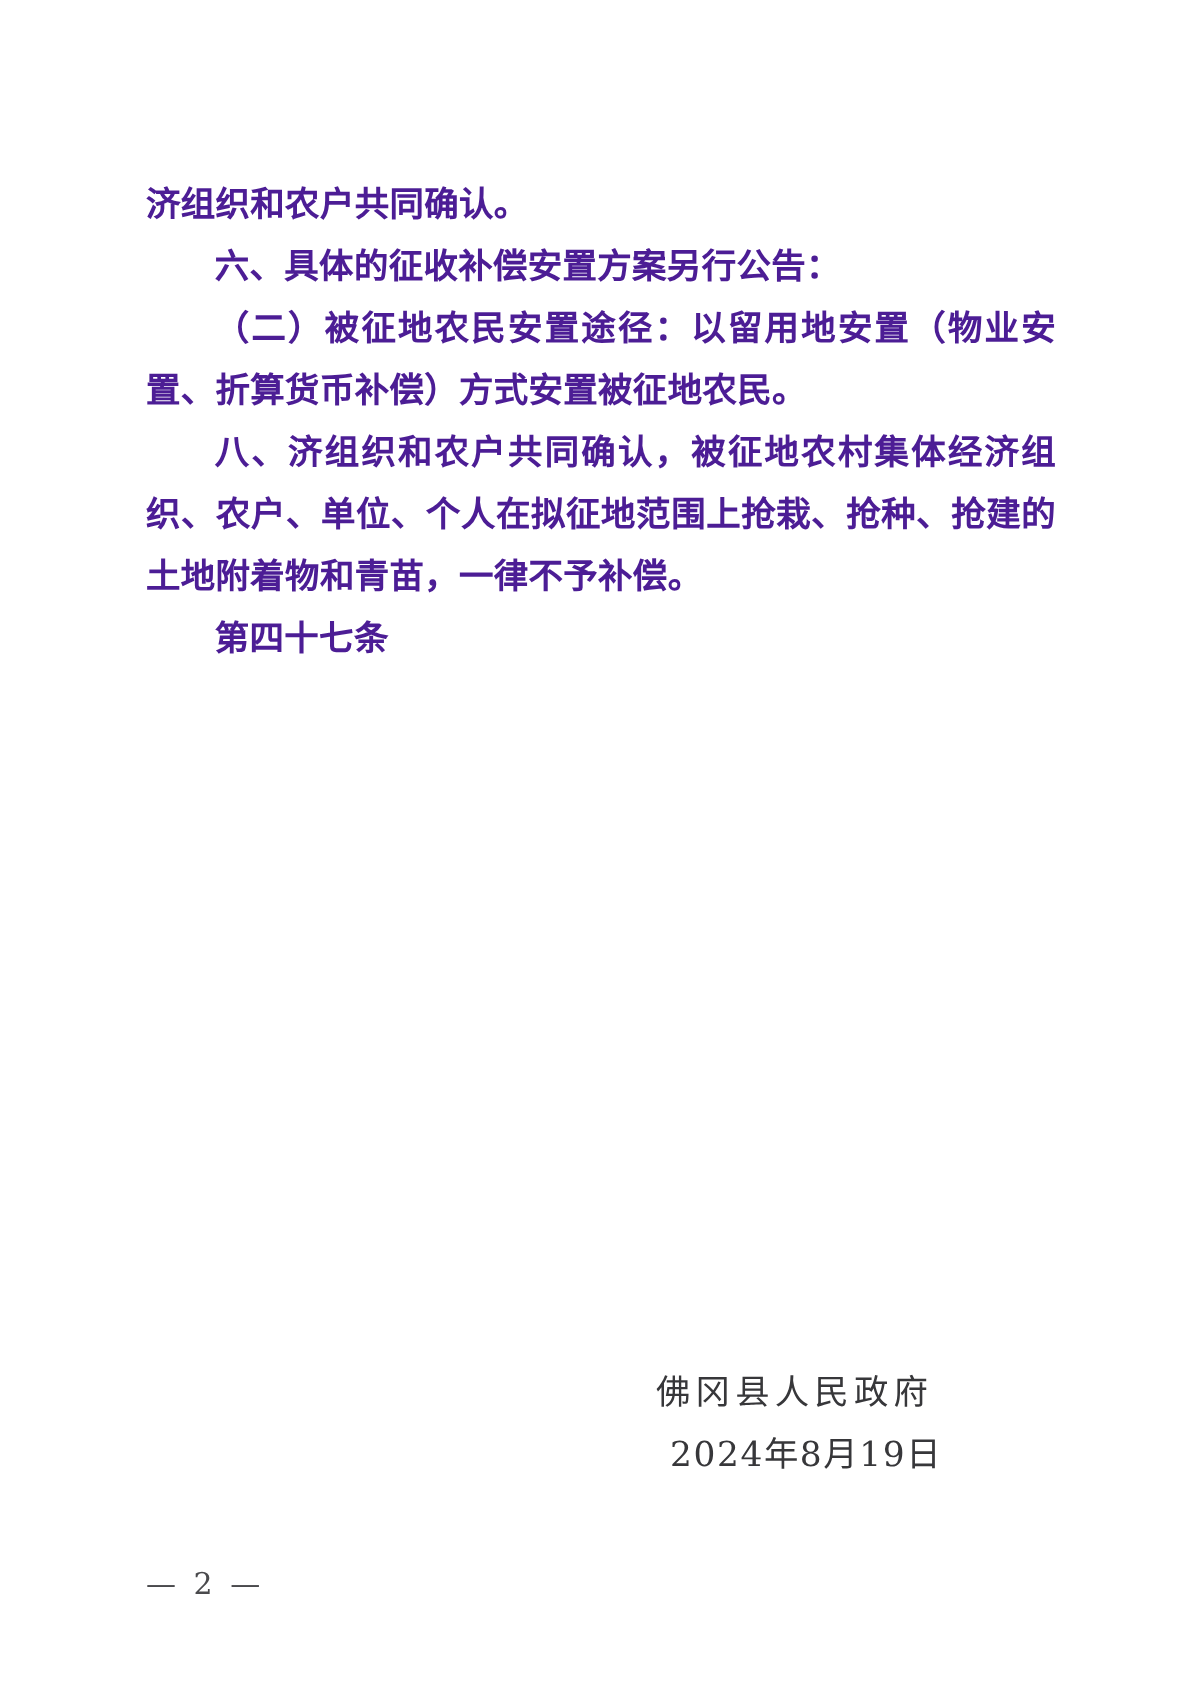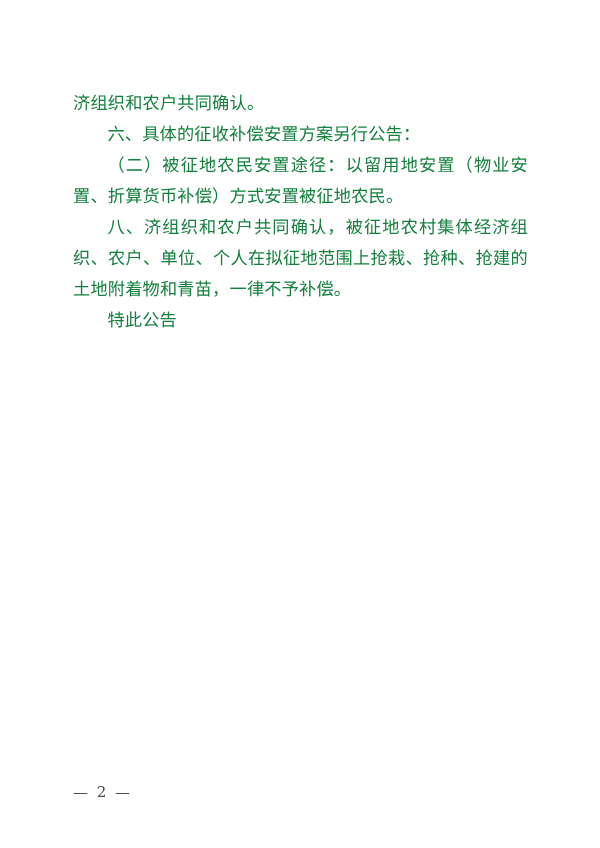--- a/index.html
+++ b/index.html
@@ -26,28 +26,28 @@
   
   .doc-body {
     position: absolute;
     left: 73px;
     top: 88px;
     width: 455px;
   }
 
   .para {
     margin: 0;
-    color: #15803d;
+    color: #4c1d95;
     font-family: "DejaVu Serif", "Liberation Serif", serif;
     font-size: 17.2px;
     line-height: 31px;
     text-align: justify;
     text-justify: inter-character;
     letter-spacing: 0.2px;
-    font-weight: 400;
+    font-weight: 700;
   }
 
   
   .para.continued {
     text-indent: 0;
   }
   
   .para.indent {
     text-indent: 2em;
   }
@@ -107,22 +107,26 @@
 
     <p class="para indent">六、具体的征收补偿安置方案另行公告：</p>
 
 
     <p class="para indent">（二）被征地农民安置途径：以留用地安置（物业安置、折算货币补偿）方式安置被征地农民。</p>
 
 
     <p class="para indent">八、济组织和农户共同确认，被征地农村集体经济组织、农户、单位、个人在拟征地范围上抢栽、抢种、抢建的土地附着物和青苗，一律不予补偿。</p>
 
 
-    <p class="para indent">特此公告</p>
+    <p class="para indent">第四十七条</p>
 
   </div>
 
+  <div class="signature-block">
+    <p class="sig-line sig-issuer">佛冈县人民政府</p>
+    <p class="sig-line sig-date">2024年8月19日</p>
+  </div>
 
   <div class="page-footer">
     <p class="folio">— 2 —</p>
   </div>
 
 </div>
 
 </body></html>

